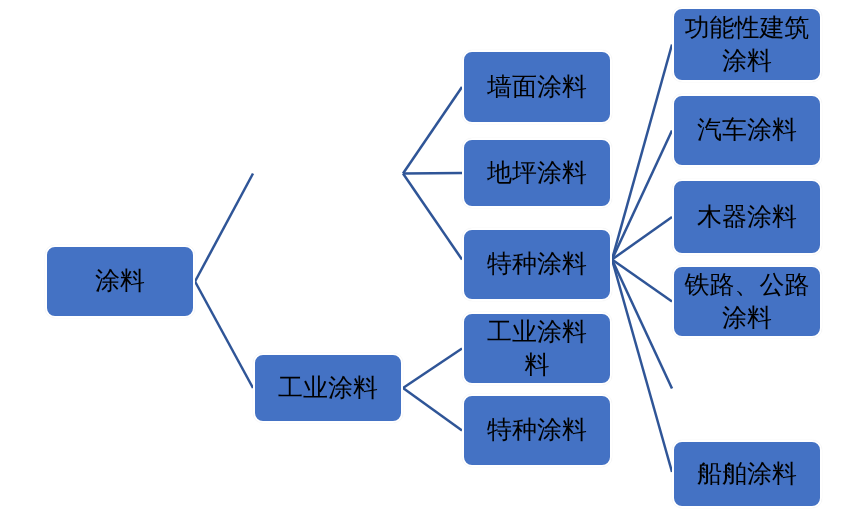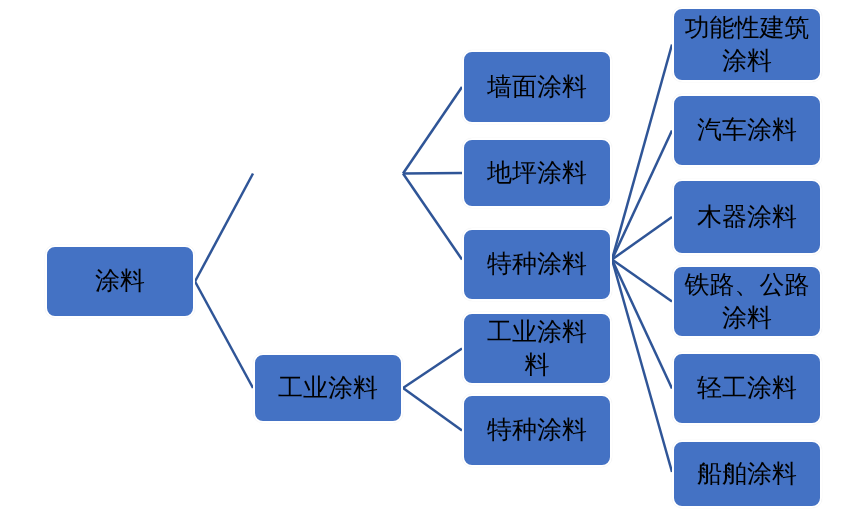--- a/index.html
+++ b/index.html
@@ -92,16 +92,15 @@
   <div class="node n-general-protect">工业涂料
 料</div>
   <div class="node n-decorative">特种涂料</div>
 
   <div class="node n-functional">功能性建筑
 涂料</div>
   <div class="node n-automotive">汽车涂料</div>
   <div class="node n-wood">木器涂料</div>
   <div class="node n-rail-road">铁路、公路
 涂料</div>
-  <div class="node n-light-industry">轻工涂料</div>
   <div class="node n-marine">船舶涂料</div>
 
 </div>
 
 </body></html>

